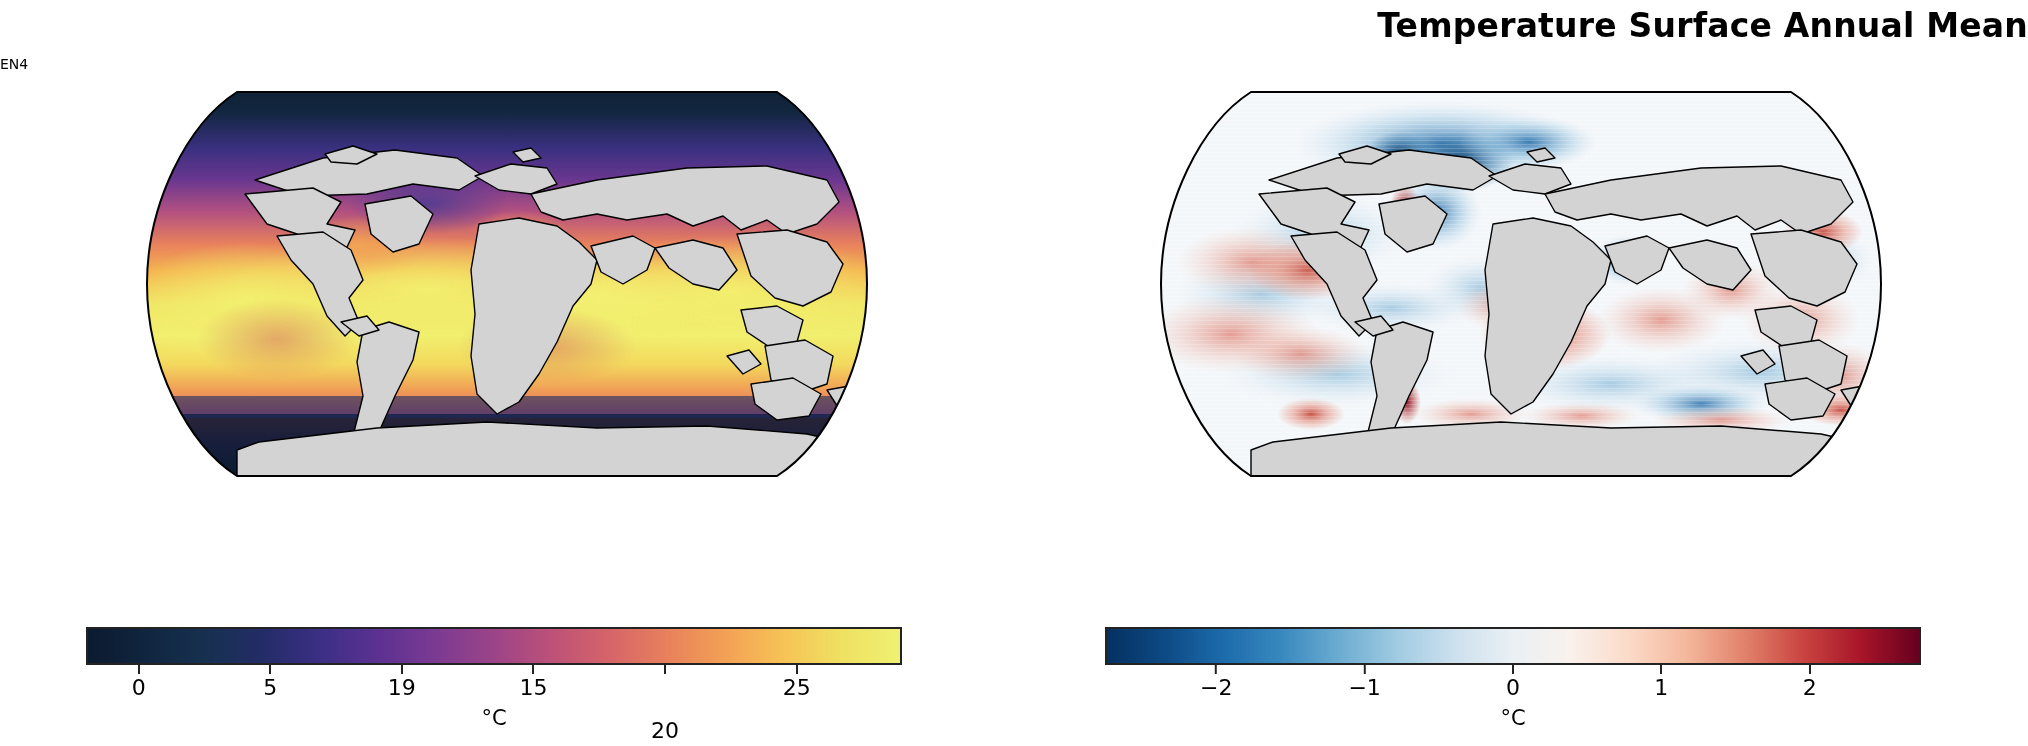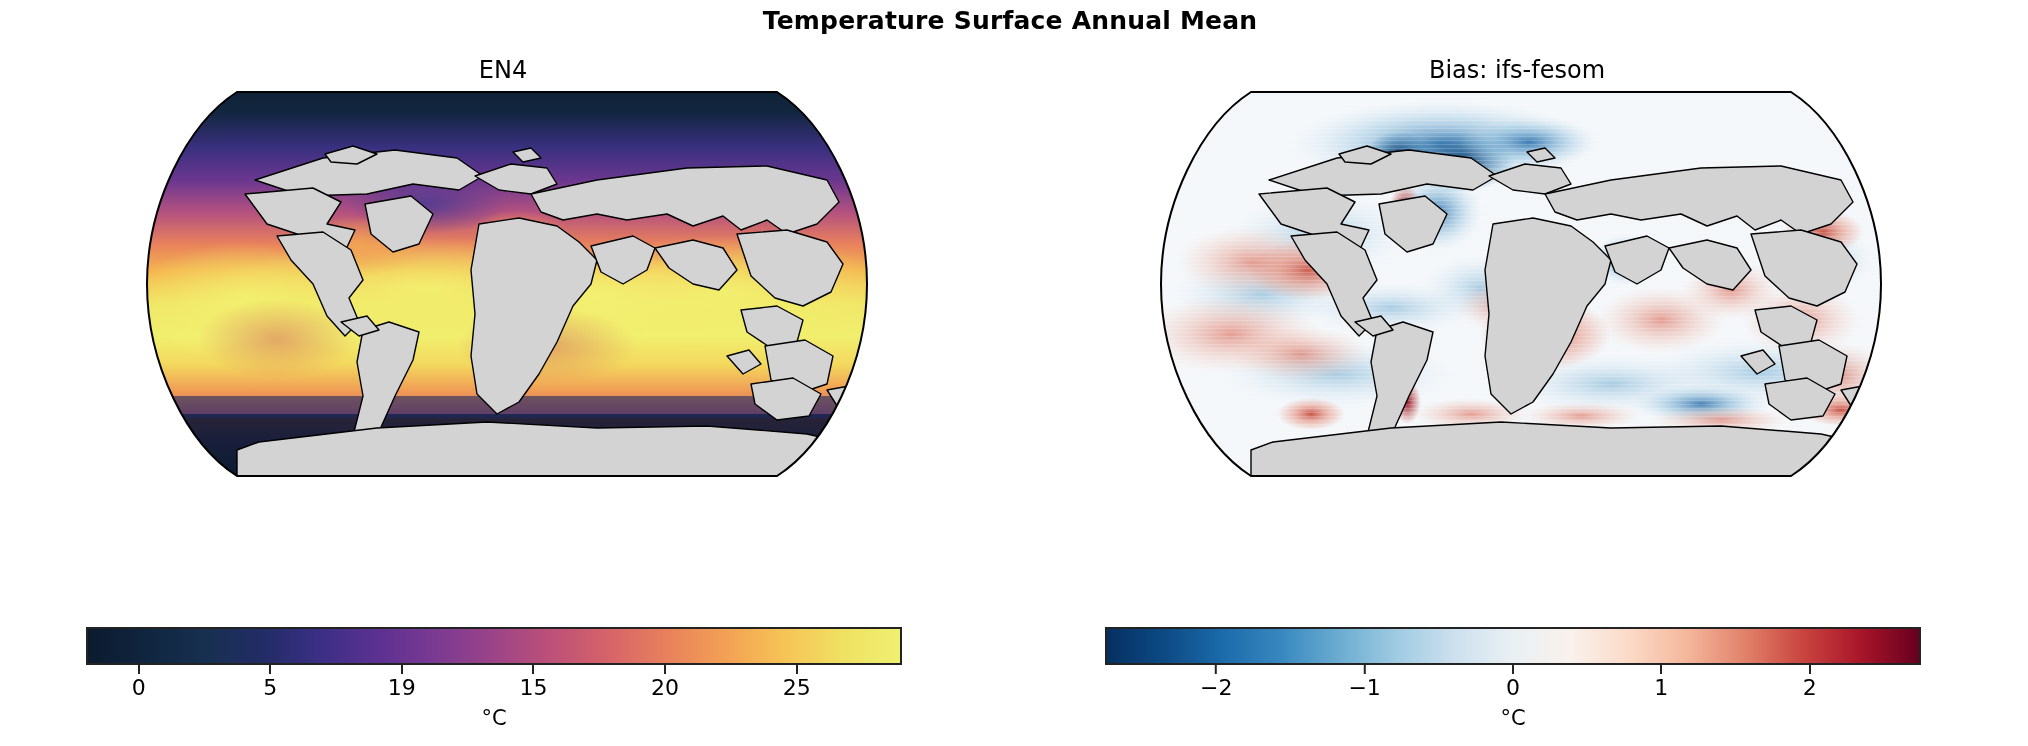--- a/index.html
+++ b/index.html
@@ -4,32 +4,32 @@
 <style>
   html,body{margin:0;padding:0;background:#ffffff;}
   body{
     width:2028px;height:746px;
     font-family:"DejaVu Sans","Liberation Sans",sans-serif;
     color:#000000;overflow:hidden;position:relative;
   }
   .figure{position:absolute;inset:0;background:#ffffff;}
 
   .suptitle{
-    position:absolute;left:0;right:8px;top:6px;
-    text-align:center;font-size:25px;font-weight:bold;
+    position:absolute;left:0;right:0;top:6px;
+    text-align:right;font-size:33px;font-weight:bold;
     letter-spacing:.2px;
   }
 
   .panel{position:absolute;top:52px;width:1014px;height:560px;}
   .panel.left{left:0;}
   .panel.right{left:1014px;}
 
   .panel-title{
     position:absolute;left:0;right:8px;top:4px;
-    text-align:center;font-size:24px;font-weight:normal;
+    font-size:14px;font-weight:normal;
   }
 
   .mapwrap{position:absolute;left:50%;transform:translateX(-50%);top:32px;
            width:760px;height:400px;}
   .mapsvg{display:block;width:760px;height:400px;}
 
   
   .cbar{position:absolute;height:38px;border:2px solid #232323;box-sizing:border-box;}
   .cbar.left{left:86px;top:627px;width:816px;}
   .cbar.right{left:1105px;top:627px;width:816px;}
@@ -147,21 +147,20 @@
           <path d="M198,70 L226,62 L250,70 L230,80 L204,78 Z"></path>
           <path d="M386,68 L404,64 L414,74 L396,78 Z"></path>
         </g>
 
         <path d="M110,8 L650,8 C700,40 740,120 740,200 C740,280 700,360 650,392 L110,392 C60,360 20,280 20,200 C20,120 60,40 110,8 Z" fill="none" stroke="#000000" stroke-width="2"></path>
       </svg>
     </div>
   </div>
 
   <div class="panel right">
-    <div class="panel-title">Bias: ifs-fesom</div>
 
     <div class="mapwrap">
       <svg class="mapsvg" viewBox="0 0 760 400" xmlns="http://www.w3.org/2000/svg">
         <defs>
           <clipPath id="robR">
             <path d="M110,8 L650,8 C700,40 740,120 740,200 C740,280 700,360 650,392 L110,392 C60,360 20,280 20,200 C20,120 60,40 110,8 Z"></path>
           </clipPath>
 
           <radialGradient id="red1" cx="0.5" cy="0.5" r="0.5">
             <stop offset="0" stop-color="#c0392b" stop-opacity="0.85"></stop>
@@ -278,21 +277,21 @@
         <div class="lbl">5</div>
       </div>
       <div class="tick" style="left: 38.7097%;">
         <div class="mark"></div>
         <div class="lbl">19</div>
       </div>
       <div class="tick" style="left: 54.8387%; text-align: center;">
         <div class="mark"></div>
         <div class="lbl">15</div>
       </div>
-      <div class="tick" style="left: 70.9677%;">
+      <div class="tick" style="left: 70.9677%; gap: 43px;">
         <div class="mark"></div>
         <div class="lbl">20</div>
       </div>
       <div class="tick" style="left: 87.0968%;">
         <div class="mark"></div>
         <div class="lbl">25</div>
       </div>
     </div>
   <div class="cblabel left">°C</div>
 

